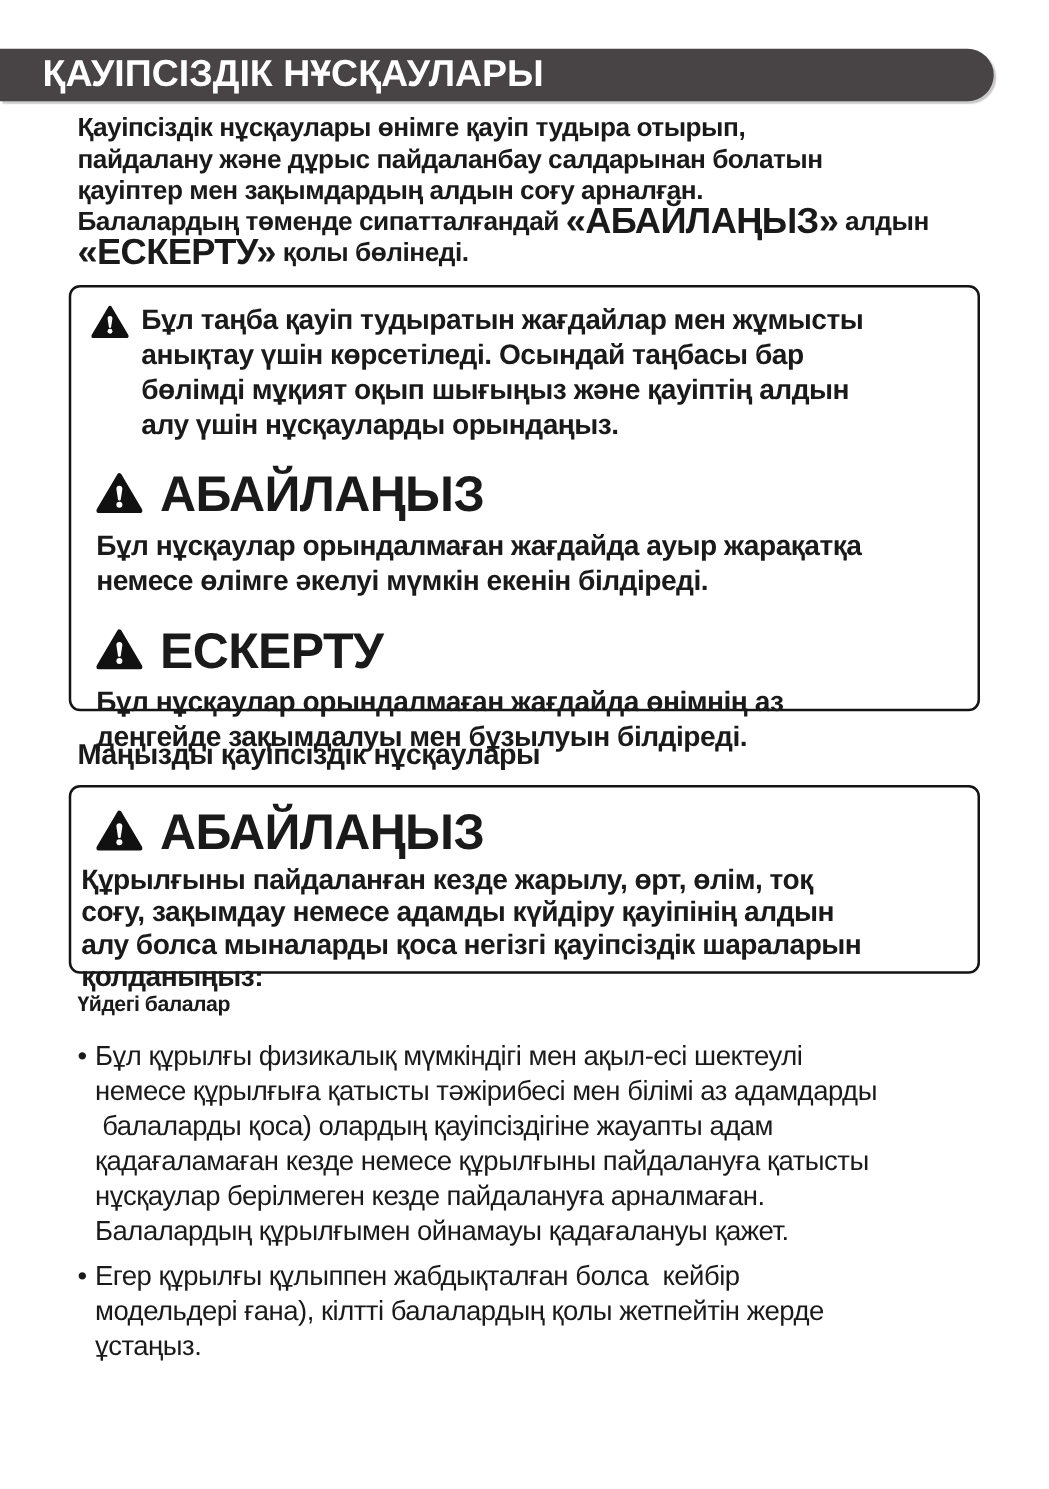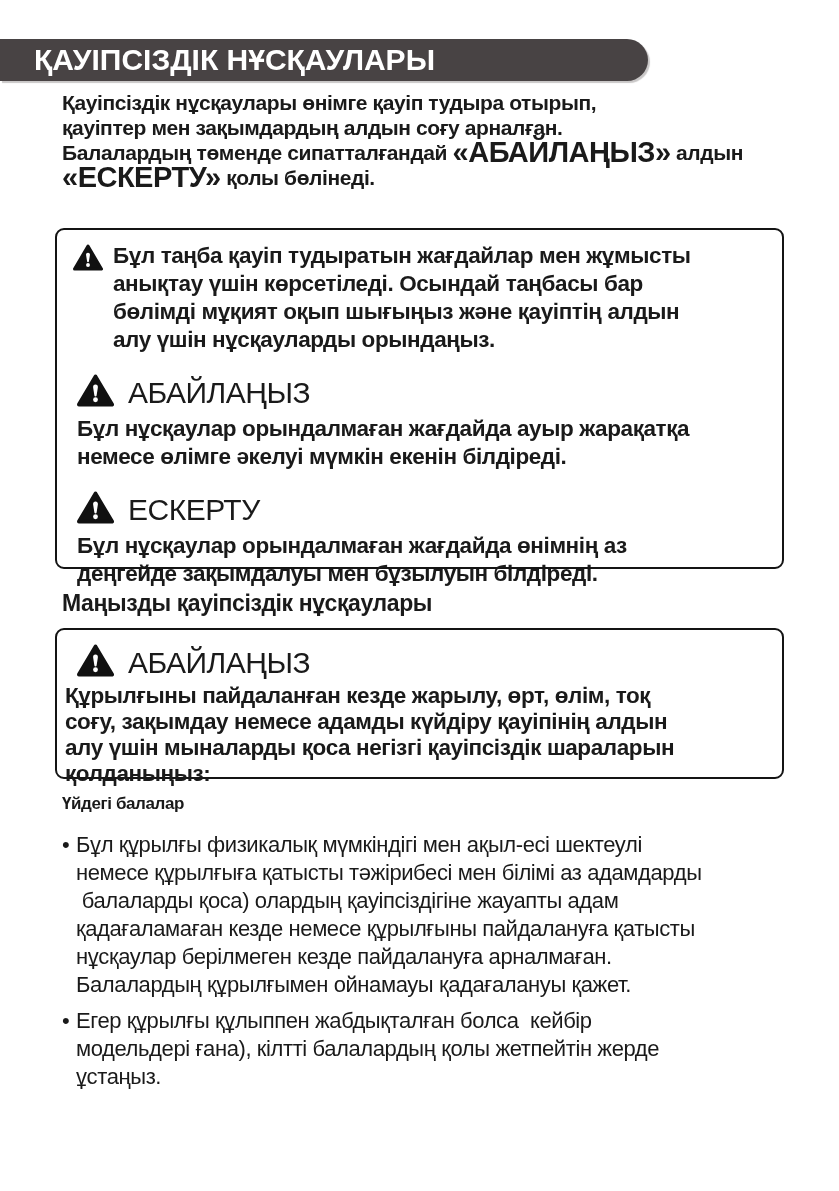--- a/index.html
+++ b/index.html
@@ -7,21 +7,21 @@
     position:relative;
     width:839px;height:1191px;
     background:#ffffff;
     font-family:"Liberation Sans", sans-serif;
     color:#1a1a1a;
     overflow:hidden;
   }
   
   .header-bar{
     position:absolute;left:0;top:39px;
-    width:648px;height:42px;
+    width:795px;height:42px;
     background:#484344;
     border-radius:0 21px 21px 0;
     display:flex;align-items:center;
     padding-left:34px;box-sizing:border-box;
     box-shadow:2px 2px 1px #c9c7c7;
   }
   .header-bar .title{
     color:#ffffff;font-size:30px;font-weight:bold;
     letter-spacing:0px;white-space:nowrap;
   }
@@ -46,21 +46,21 @@
     font-weight:bold;font-size:22.5px;line-height:28px;letter-spacing:-0.4px;
   }
   .box2 .boxtext{line-height:26px;}
   .sign-row{display:flex;gap:10px;align-items:flex-start;}
   .sign-row .tri{flex:0 0 auto;margin-top:2px;}
   .warn-head{
     display:flex;align-items:center;gap:14px;
     margin:20px 0 4px 4px;
   }
   .warn-head .label{
-    font-weight:normal;font-size:30px;letter-spacing:-0.5px;
+    font-weight:bold;font-size:40px;letter-spacing:-0.5px;
   }
   .box1 .para{margin-left:4px;}
   .box2 .warn-head{margin:6px 0 2px 12px;}
   
   .important-heading{
     position:absolute;left:62px;top:590px;
     font-weight:bold;font-size:23px;letter-spacing:-0.4px;
   }
   .children-heading{
     position:absolute;left:62px;top:794px;
@@ -82,20 +82,21 @@
 <body>
 
 <div class="page">
 
   <div class="header-bar">
     <span class="title">ҚАУІПСІЗДІК НҰСҚАУЛАРЫ</span>
   </div>
 
   <div class="intro">
     <div class="line">Қауіпсіздік нұсқаулары өнімге қауіп тудыра отырып,</div>
+    <div class="line">пайдалану және дұрыс пайдаланбау салдарынан болатын</div>
     <div class="line">қауіптер мен зақымдардың алдын соғу арналған.</div>
     <div class="line"><span>Балалардың төменде сипатталғандай </span><span class="big">«АБАЙЛАҢЫЗ»</span><span> алдын</span></div>
     <div class="line"><span class="big">«ЕСКЕРТУ»</span><span> қолы бөлінеді.</span></div>
   </div>
 
   <div class="box box1">
     <div class="sign-row">
       <span class="tri">
         <svg class="tri-small" viewBox="0 0 100 88">
           <path d="M50 6 L95 82 L5 82 Z" fill="#111" stroke="#111" stroke-width="10" stroke-linejoin="round"></path>
@@ -144,21 +145,21 @@
         <svg class="tri-big" viewBox="0 0 100 88">
           <path d="M50 6 L95 82 L5 82 Z" fill="#111" stroke="#111" stroke-width="10" stroke-linejoin="round"></path>
           <path d="M50 28 c-4.5 0 -7 3.2 -6.4 7.6 l3.4 22 c0.4 3.2 5.6 3.2 6 0 l3.4 -22 c0.6 -4.4 -1.9 -7.6 -6.4 -7.6 z" fill="#fff"></path>
           <circle cx="50" cy="69" r="6.5" fill="#fff"></circle>
         </svg>
       </span>
       <span class="label">АБАЙЛАҢЫЗ</span>
     </div>
     <div class="boxtext ml">Құрылғыны пайдаланған кезде жарылу, өрт, өлім, тоқ
 соғу, зақымдау немесе адамды күйдіру қауіпінің алдын
-алу үшін мыналарды қоса негізгі қауіпсіздік шараларын
+алу болса мыналарды қоса негізгі қауіпсіздік шараларын
 қолданыңыз:</div>
   </div>
 
   <div class="children-heading">Үйдегі балалар</div>
 
   <div class="bullets">
     <div class="bullet">
       <span class="dot">•</span>
       <div class="btext ml">Бұл құрылғы физикалық мүмкіндігі мен ақыл-есі шектеулі
 немесе құрылғыға қатысты тәжірибесі мен білімі аз адамдарды

